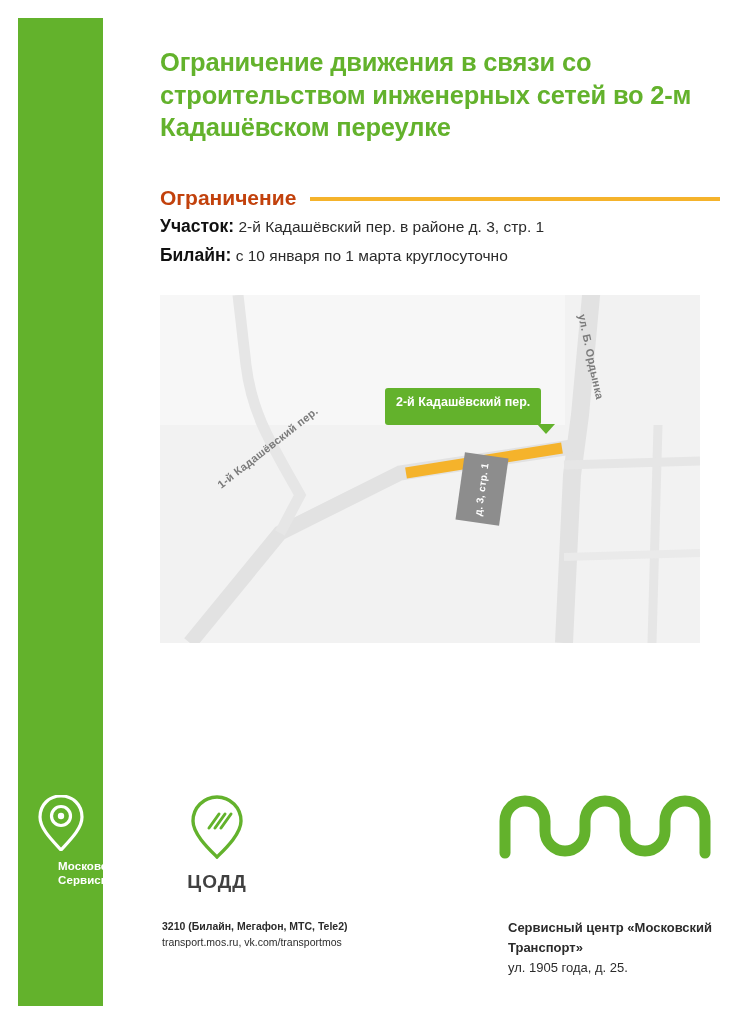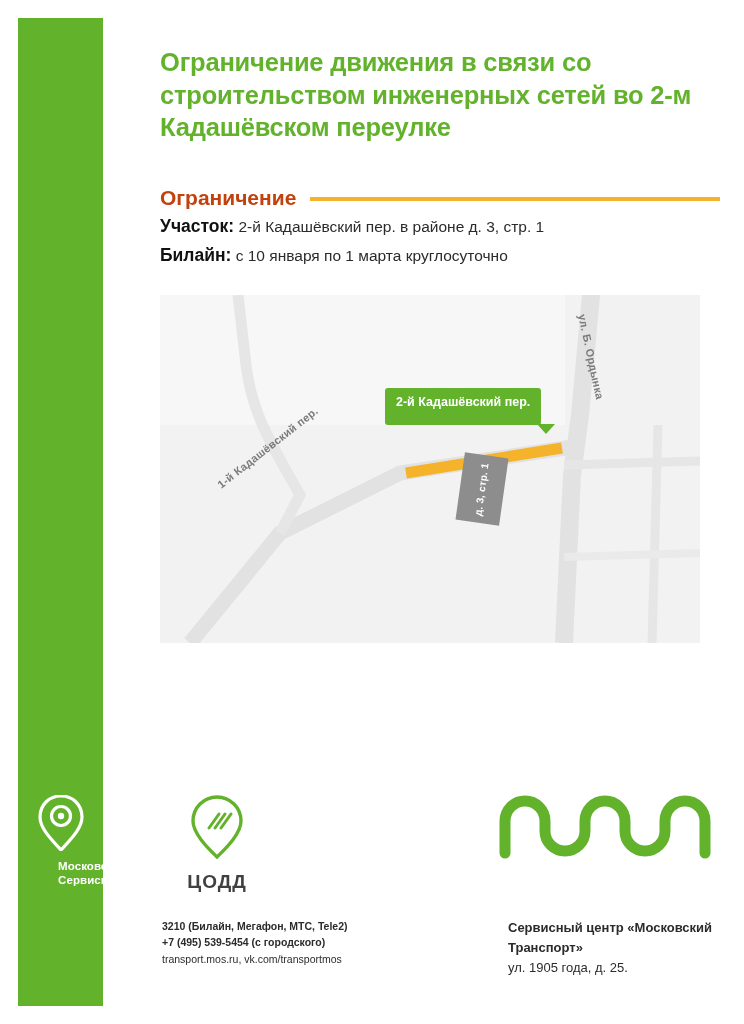--- a/index.html
+++ b/index.html
@@ -271,23 +271,20 @@
   <div class="wave">
     <svg width="215" height="66" viewBox="0 0 215 66">
       <path d="M8 60 L8 28 A20 20 0 0 1 48 28 L48 38 A20 20 0 0 0 88 38 L88 28 A20 20 0 0 1 128 28 L128 38 A20 20 0 0 0 168 38 L168 28 A20 20 0 0 1 208 28 L208 60" fill="none" stroke="#63b22c" stroke-width="11" stroke-linecap="round"></path>
     </svg>
   </div>
 
   <div class="footer-left">
     <div>
       <b>3210</b><span class="small-note"> (Билайн, Мегафон, МТС, Tele2)</span>
     </div>
-    <div>
-      <b>+7 (495) 539-5454</b><span class="small-note"> (с городского)</span>
-    </div>
     <div>transport.mos.ru, vk.com/transportmos</div>
   </div>
 
   <div class="footer-right">
     <div><b>Сервисный центр «Московский Транспорт»</b></div>
     <div>ул. 1905 года, д. 25.</div>
   </div>
 
 </div>
 

